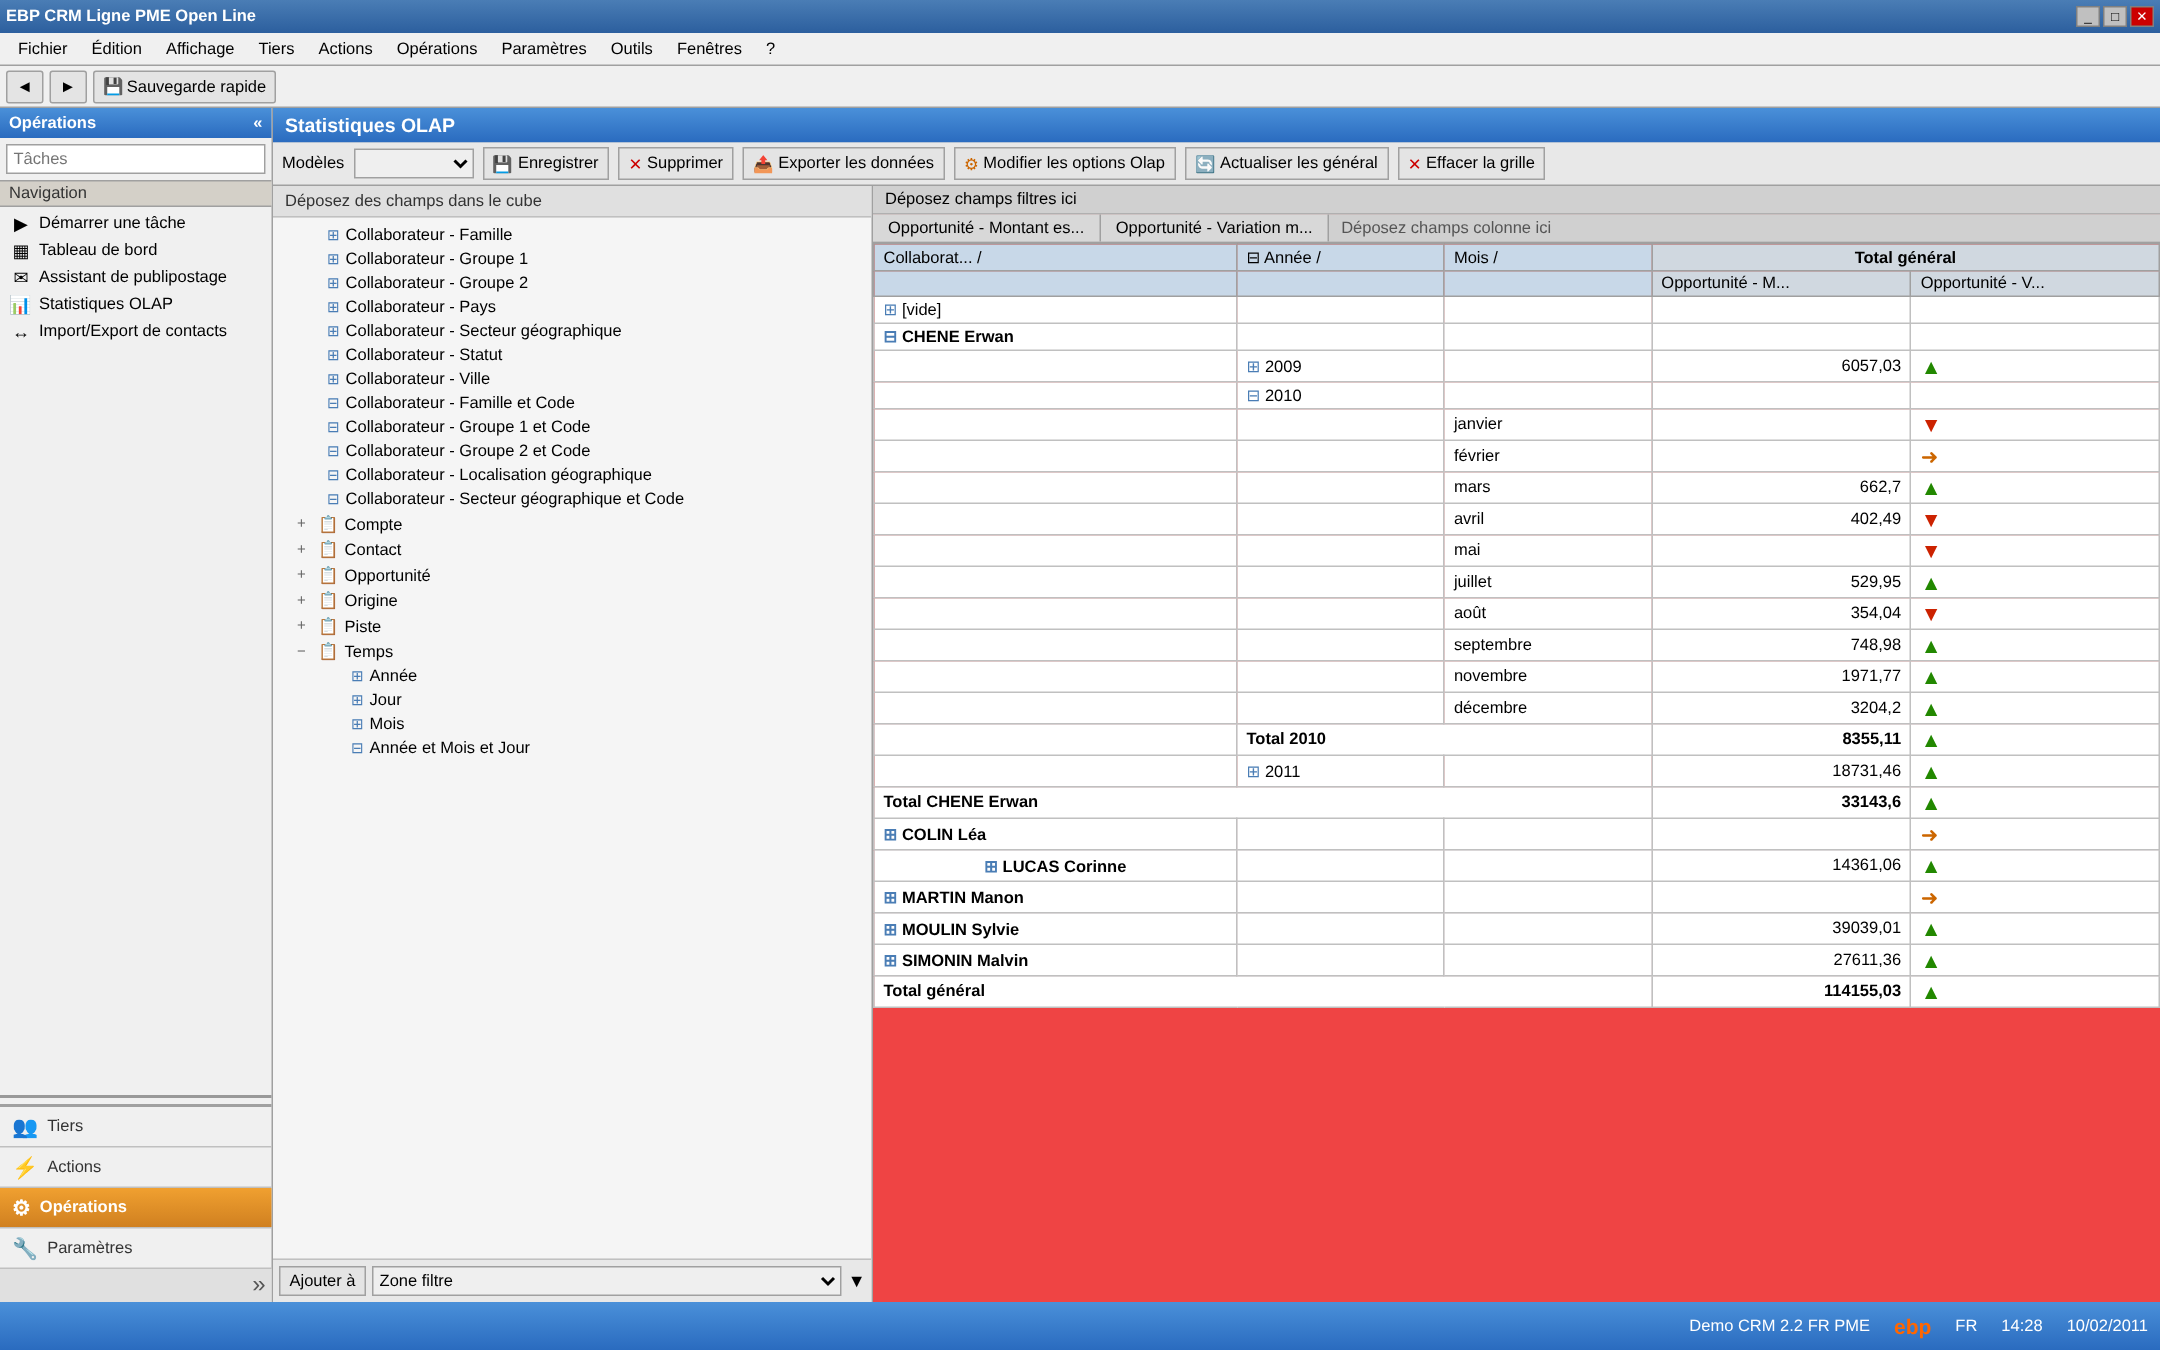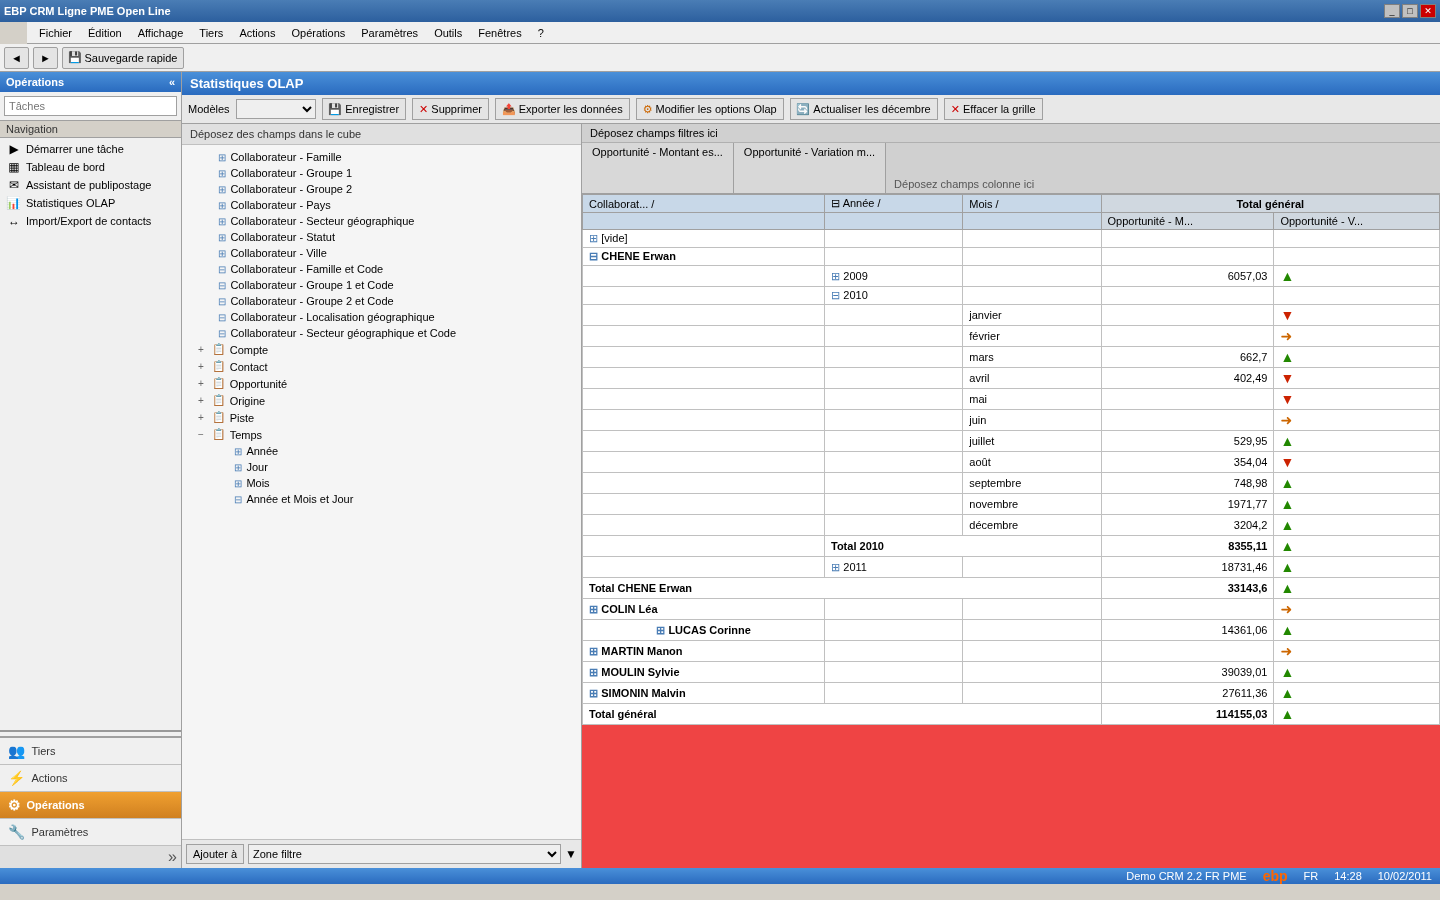--- a/index.html
+++ b/index.html
@@ -27,21 +27,20 @@
     }
 
     
     .menu-bar {
       background: #f0f0f0;
       height: 22px;
       display: flex;
       align-items: center;
       padding: 0 4px;
       border-bottom: 1px solid #a0a0a0;
-      margin-left: 27px;
     }
     .menu-item {
       padding: 2px 8px;
       cursor: pointer;
       font-size: 11px;
       color: #000;
     }
 
     
     .toolbar {
@@ -311,21 +310,21 @@
       background: white;
       white-space: nowrap;
     }
     .arrow-up { color: #228800; font-size: 14px; }
     .arrow-down { color: #cc2200; font-size: 14px; }
     .arrow-right { color: #cc6600; font-size: 14px; }
 
     
     .status-bar {
       background: linear-gradient(to bottom, #4a90d9 0%, #2a6bbf 100%);
-      height: 16px;
+      height: 32px;
       display: flex;
       align-items: center;
       justify-content: flex-end;
       padding: 0 8px;
       gap: 16px;
       color: white;
       font-size: 11px;
     }
 
     
@@ -444,21 +443,21 @@
       <button class="panel-btn">
         <span style="color:#cc6600;">📤</span>
         <span>Exporter les données</span>
       </button>
       <button class="panel-btn">
         <span style="color:#cc6600;">⚙</span>
         <span>Modifier les options Olap</span>
       </button>
       <button class="panel-btn">
         <span style="color:#228800;">🔄</span>
-        <span>Actualiser les décembre</span>
+        <span>Actualiser les général</span>
       </button>
       <button class="panel-btn">
         <span style="color:#cc0000;">✕</span>
         <span>Effacer la grille</span>
       </button>
     </div>
 
     <div class="content-split">
 
       <div class="tree-panel">
@@ -571,21 +570,21 @@
       </div>
 
       <div class="olap-panel">
 
         <div class="olap-filter-header">Déposez champs filtres ici</div>
 
         <div class="olap-tabs">
           <div class="olap-tab">Opportunité - Montant es...</div>
           <div class="olap-tab">Opportunité - Variation m...</div>
           <div style="flex:1;background:#d0d0d0;">
-            <div style="padding:3px 8px;font-size:11px;color:#555;margin-top:32px;">Déposez champs colonne ici</div>
+            <div style="padding:3px 8px;font-size:11px;color:#555;">Déposez champs colonne ici</div>
           </div>
         </div>
 
         <div class="olap-table-container">
           <table class="olap-table">
             <thead>
               <tr>
                 <th style="min-width:140px;">Collaborat... /</th>
                 <th style="min-width:80px;">⊟ Année /</th>
                 <th style="min-width:80px;">Mois /</th>
@@ -655,27 +654,20 @@
                 <td>avril</td>
                 <td style="text-align:right;">402,49</td>
                 <td><span class="arrow-down">▼</span></td>
               </tr>
               <tr>
                 <td></td>
                 <td></td>
                 <td>mai</td>
                 <td></td>
                 <td><span class="arrow-down">▼</span></td>
-              </tr>
-              <tr>
-                <td></td>
-                <td></td>
-                <td>juin</td>
-                <td></td>
-                <td><span class="arrow-right">➜</span></td>
               </tr>
               <tr>
                 <td></td>
                 <td></td>
                 <td>juillet</td>
                 <td style="text-align:right;">529,95</td>
                 <td><span class="arrow-up">▲</span></td>
               </tr>
               <tr>
                 <td></td>

